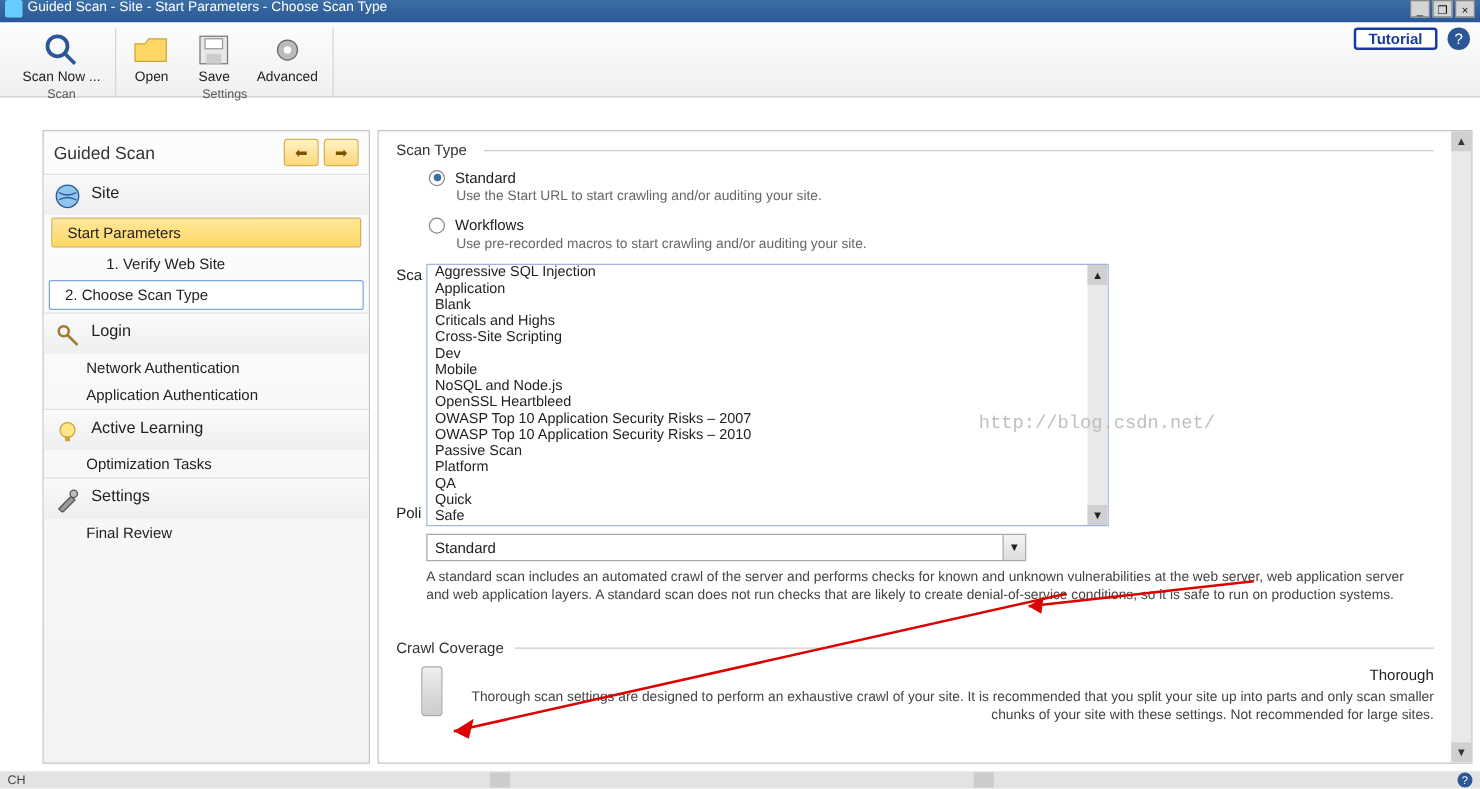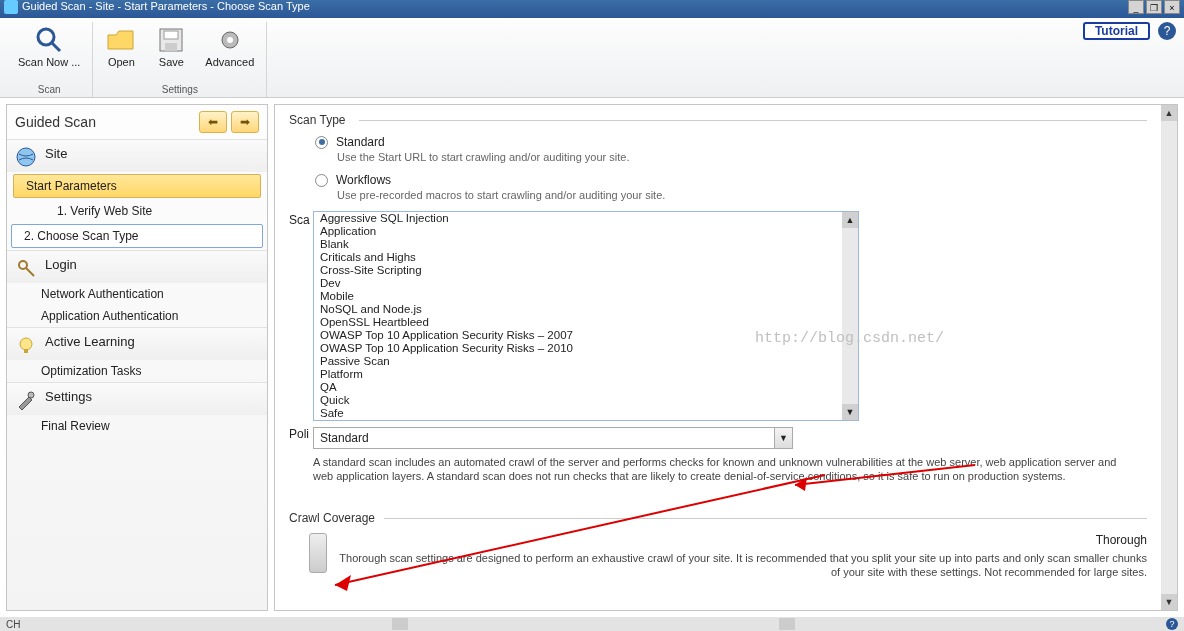--- a/index.html
+++ b/index.html
@@ -7,28 +7,28 @@
 
 .titlebar { height: 18px; background: linear-gradient(#3a6ea5,#2b5797); color:#fff; font-size:11px; display:flex; align-items:flex-start; padding:0 4px; }
 .titlebar .ico { width:14px; height:14px; background:#6cf; margin-right:4px; border-radius:2px; }
 .titlebar .spacer { flex:1; }
 .titlebar .winbtn { width:16px; height:14px; background:#d4d4d4; margin-left:2px; font-size:9px; text-align:center; line-height:14px; color:#000; border:1px solid #888; }
 
 .topright { position:absolute; top:22px; right:8px; display:flex; align-items:center; gap:8px; }
 .tut-btn { border:2px solid #1a3ca0; background:#fff; color:#1a3ca0; font-weight:bold; font-size:12px; padding:0 10px; border-radius:3px; }
 .helpq { width:18px; height:18px; border-radius:50%; background:#2b5797; color:#fff; font-size:12px; text-align:center; line-height:18px; }
 
-.ribbon { height:80px; border-bottom:1px solid #ccc; display:flex; padding:4px 6px 0 6px; background:linear-gradient(#fdfdfd,#eef0f2); }
+.ribbon { height:60px; border-bottom:1px solid #ccc; display:flex; padding:4px 6px 0 6px; background:linear-gradient(#fdfdfd,#eef0f2); }
 .ribbon-group { display:flex; flex-direction:column; align-items:center; border-right:1px solid #d6d6d6; padding:0 8px; }
 .ribbon-items { display:flex; gap:10px; }
 .ribbon-item { display:flex; flex-direction:column; align-items:center; font-size:11px; color:#222; cursor:pointer; padding:2px 4px; }
 .ribbon-item .ic { width:32px; height:32px; display:flex; align-items:center; justify-content:center; }
 .ribbon-label { font-size:10px; color:#555; margin-top:auto; margin-bottom:2px; }
 
-.body-area { position:absolute; top:98px; left:0; right:0; bottom:14px; display:flex; }
+.body-area { position:absolute; top:98px; left:0; right:0; bottom:14px; display:flex;padding-left:28px; }
 
 .left-panel { width:262px; border:1px solid #c5c5c5; margin:6px 4px 6px 6px; background:linear-gradient(#fdfdfd,#f3f3f3); display:flex; flex-direction:column; }
 .lp-header { display:flex; align-items:center; justify-content:space-between; padding:6px 8px; font-size:14px; color:#333; }
 .lp-nav { display:flex; gap:4px; }
 .lp-nav .navbtn { width:28px; height:22px; border:1px solid #d8b24a; background:linear-gradient(#fff2c8,#ffd77a); border-radius:3px; display:flex; align-items:center; justify-content:center; font-size:12px; color:#7a5300; cursor:pointer; }
 
 .tree { font-size:12px; }
 .tree-section { padding:6px 8px 4px 8px; display:flex; align-items:flex-start; gap:8px; font-size:13px; color:#222; border-top:1px solid #e2e2e2; background:linear-gradient(#fafafa,#efefef); }
 .tree-section .sic { width:22px; height:22px; display:flex; align-items:center; justify-content:center; }
 .entry { padding:4px 8px 4px 34px; color:#222; cursor:pointer; }
@@ -46,21 +46,21 @@
 .fs .legend { font-size:12px; color:#333; position:relative; }
 .fs .legend::after { content:""; position:absolute; left:70px; right:0; top:50%; border-top:1px solid #ccc; }
 .fs.crawl .legend::after { left:95px; }
 
 .radio-row { display:flex; align-items:center; gap:8px; margin:8px 0 2px 26px; }
 .radio { width:13px; height:13px; border:1px solid #888; border-radius:50%; display:inline-flex; align-items:center; justify-content:center; }
 .radio.sel::after { content:""; width:6px; height:6px; border-radius:50%; background:#3a6ea5; }
 .subdesc { margin-left:48px; color:#666; font-size:11px; margin-bottom:10px; }
 
 .policy-area { position:relative; margin-top:6px; }
-.poli-label { position:absolute; left:0; top:216px; font-size:12px; }
+.poli-label { position:absolute; left:0; top:192px; font-size:12px; }
 .poli-list { position:absolute; left:24px; top:0; width:546px; height:210px; border:1px solid #9db8d8; background:#fff; overflow:hidden; }
 .poli-list .sb { position:absolute; right:0; top:0; bottom:0; width:16px; background:#e9e9e9; }
 .poli-list .sb .up,.poli-list .sb .dn { height:16px; background:#d0d0d0; font-size:9px; text-align:center; line-height:16px; }
 .poli-list .sb .dn { position:absolute; bottom:0; width:100%; }
 .poli-list .itm { padding:0 6px; font-size:11.5px; line-height:13px; cursor:pointer; }
 .poli-list .itm.sel { background:#1a3ca0; color:#fff; }
 .poli-select { position:absolute; left:24px; top:216px; width:480px; height:22px; border:1px solid #aaa; display:flex; align-items:center; }
 .poli-select .val { flex:1; padding:0 6px; font-size:12px; }
 .poli-select .arr { width:18px; height:100%; background:linear-gradient(#f4f4f4,#ddd); border-left:1px solid #aaa; text-align:center; font-size:9px; line-height:20px; }
 .poli-desc { position:absolute; left:24px; top:244px; right:10px; font-size:11px; color:#444; line-height:14px; }

